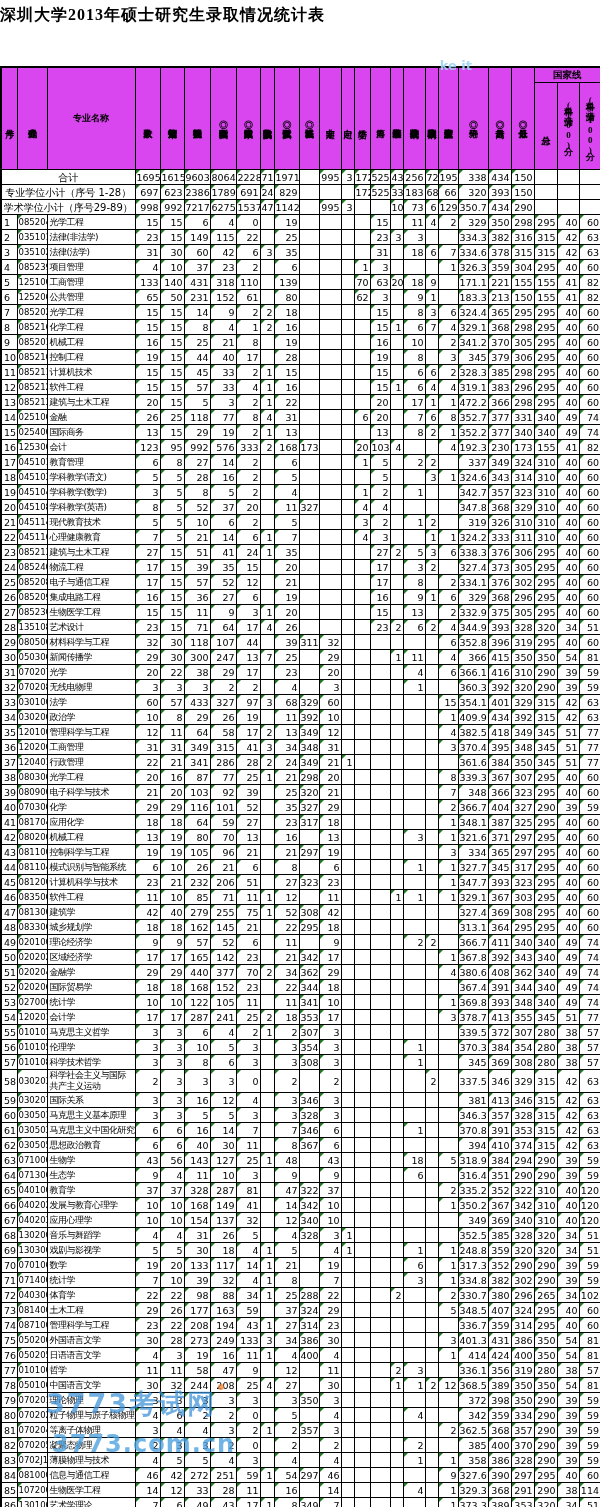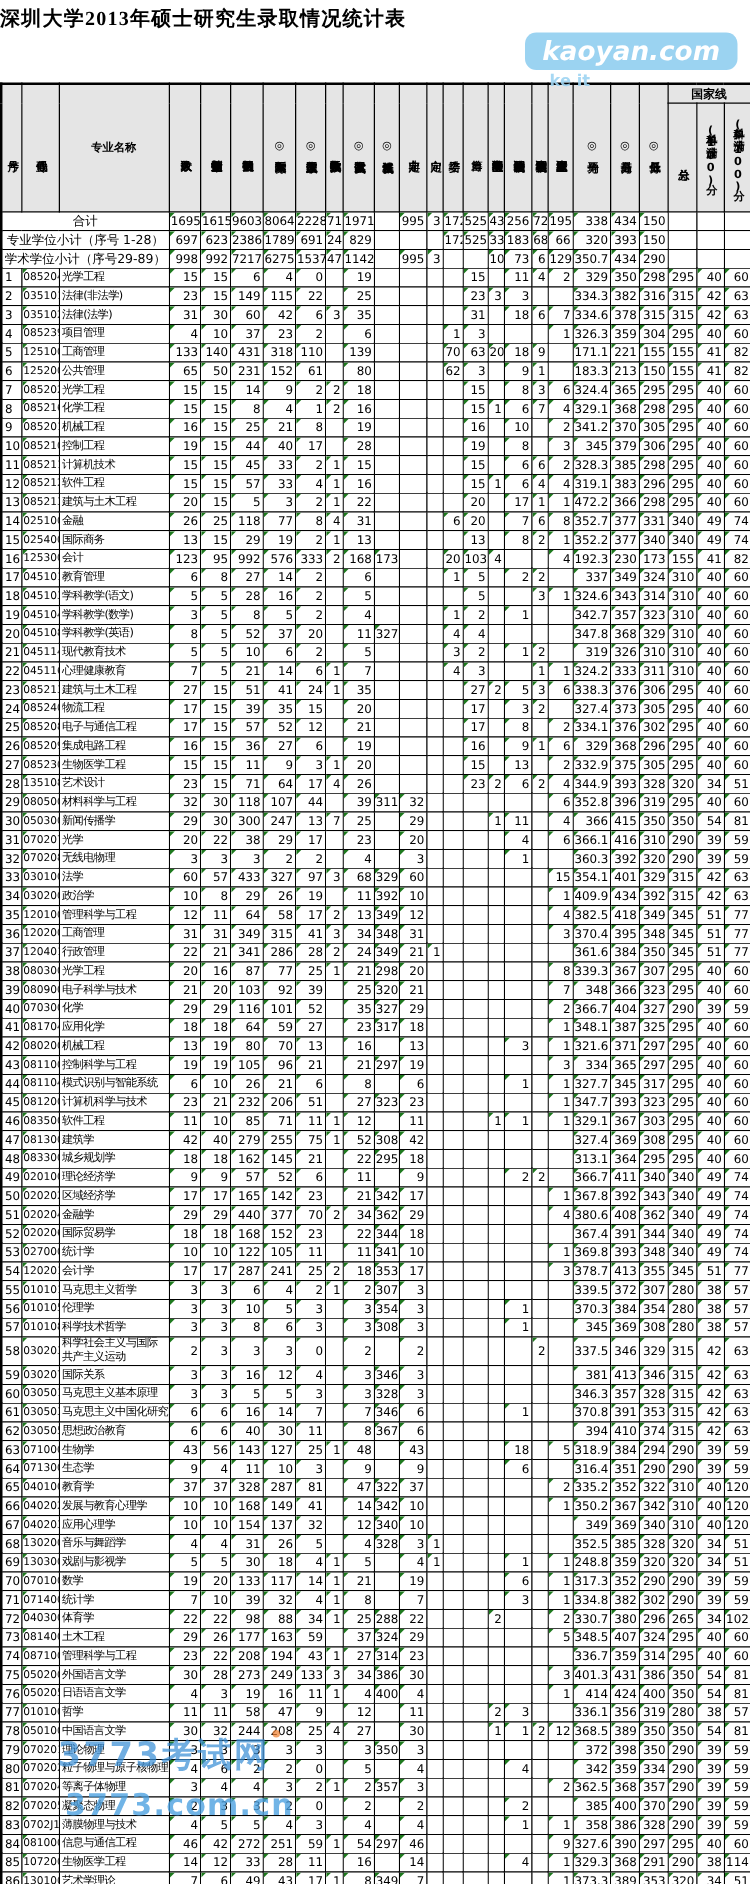--- a/index.html
+++ b/index.html
@@ -16,22 +16,22 @@
   .wm-3773{position:absolute;left:46px;top:1386px;color:#3b8fd6;opacity:.72;
            font-weight:bold;font-size:27px;letter-spacing:2px;pointer-events:none;z-index:6;}
   .wm-3773 .dot{display:inline-block;width:6px;height:6px;border-radius:50%;
            background:#f08030;vertical-align:top;margin:-2px 2px 0 2px;}
   .wm-3773-url{position:absolute;left:52px;top:1430px;color:#4aa0e0;opacity:.78;
            font-weight:bold;font-size:24px;letter-spacing:1px;pointer-events:none;z-index:6;}
   
   table{border-collapse:collapse;table-layout:fixed;width:600px;margin-top:40px;
         border:2px solid #000;}
   th,td{border:1px solid #000;overflow:hidden;}
-  thead th{background:#e5e5e5;font-size:9px;font-weight:bold;padding:0;
-           vertical-align:middle;text-align:center;}
+  thead th{background:#d946ef;font-size:9px;font-weight:bold;padding:0;
+           vertical-align:middle;text-align:center;font-family:Liberation Serif, serif;}
   .vtext{writing-mode:vertical-lr;text-orientation:upright;display:inline-block;
          line-height:11px;letter-spacing:0;max-height:86px;}
   .h-top{height:14px;font-size:9.5px;}
   .h-main{height:86px;}
   tbody td{font-size:9.5px;height:14px;line-height:13px;padding:0 1px;
            white-space:nowrap;position:relative;background:#fff;}
   td.num{text-align:right;}
   td.no{text-align:left;padding-left:2px;}
   td.code{text-align:left;padding-left:1px;font-size:8.5px;}
   td.name{text-align:left;font-size:9px;letter-spacing:-0.5px;padding-left:2px;}
@@ -39,21 +39,20 @@
   tr.sum td.slabel{text-align:center;font-size:10px;}
   .tri::before{content:"";position:absolute;top:0;left:0;width:0;height:0;
                border-top:4px solid #1e7a1e;border-right:4px solid transparent;}
 </style>
 </head>
 <body>
 
 <div class="page">
   <div class="title">深圳大学2013年硕士研究生录取情况统计表</div>
 
-  <div class="wm-kaoyan">kaoyan.com</div>
   <div class="wm-kaoyan-sub">ke it</div>
 
   <table>
     <colgroup>
         <col style="width: 16px;">
         <col style="width: 30px;">
         <col style="width: 88px;">
         <col style="width: 25px;">
         <col style="width: 24px;">
         <col style="width: 26px;">

